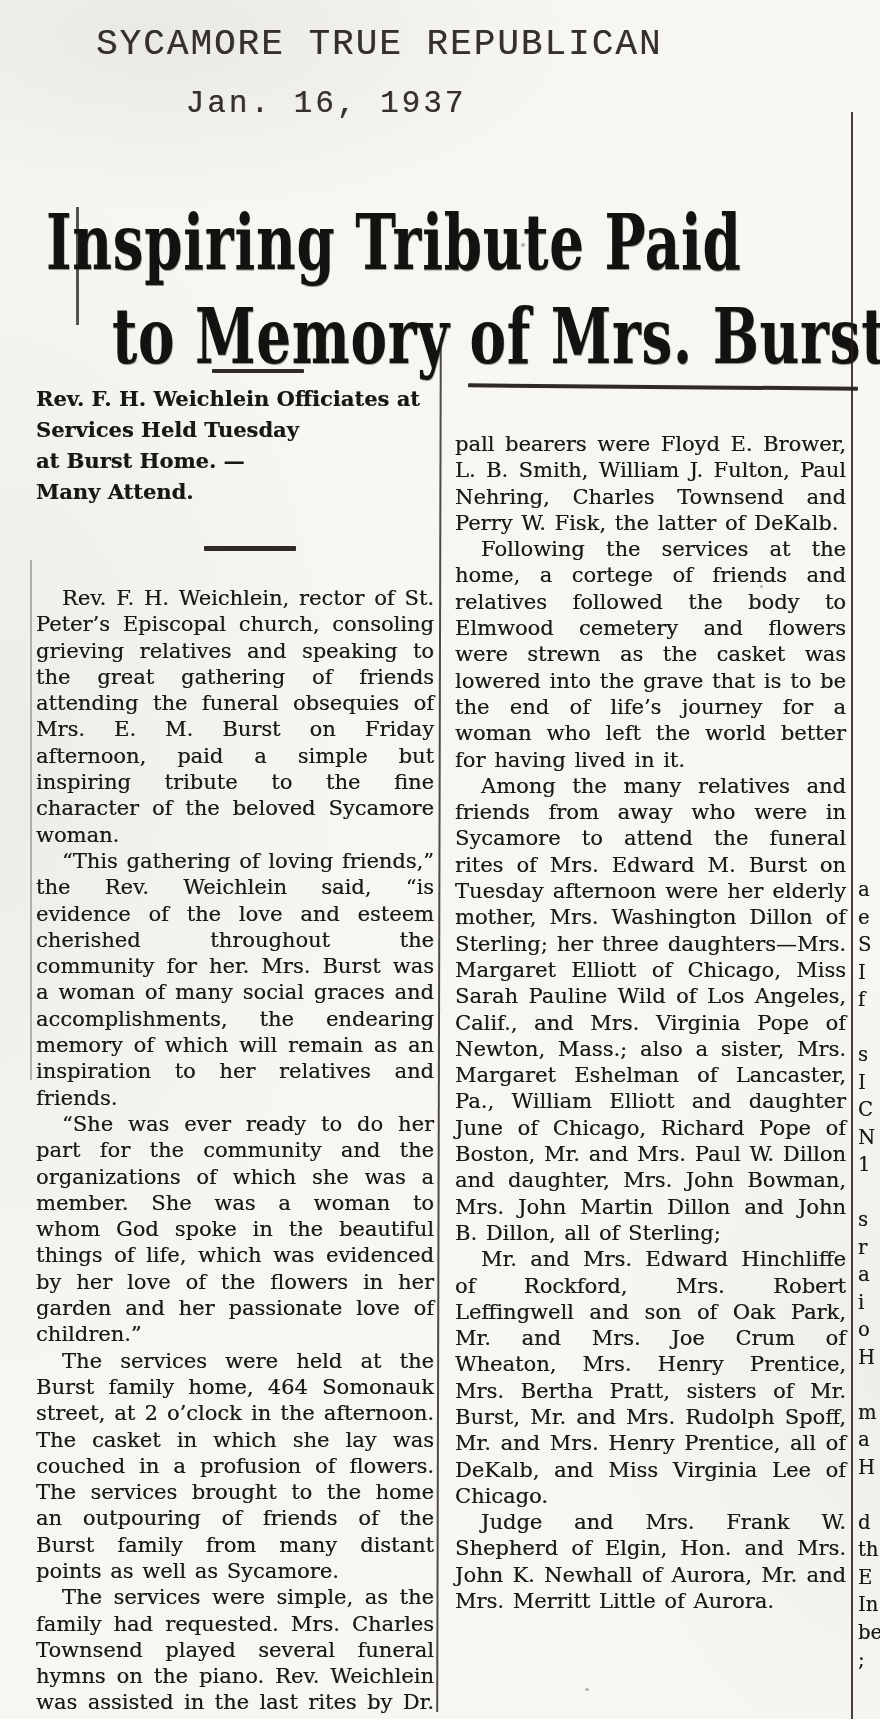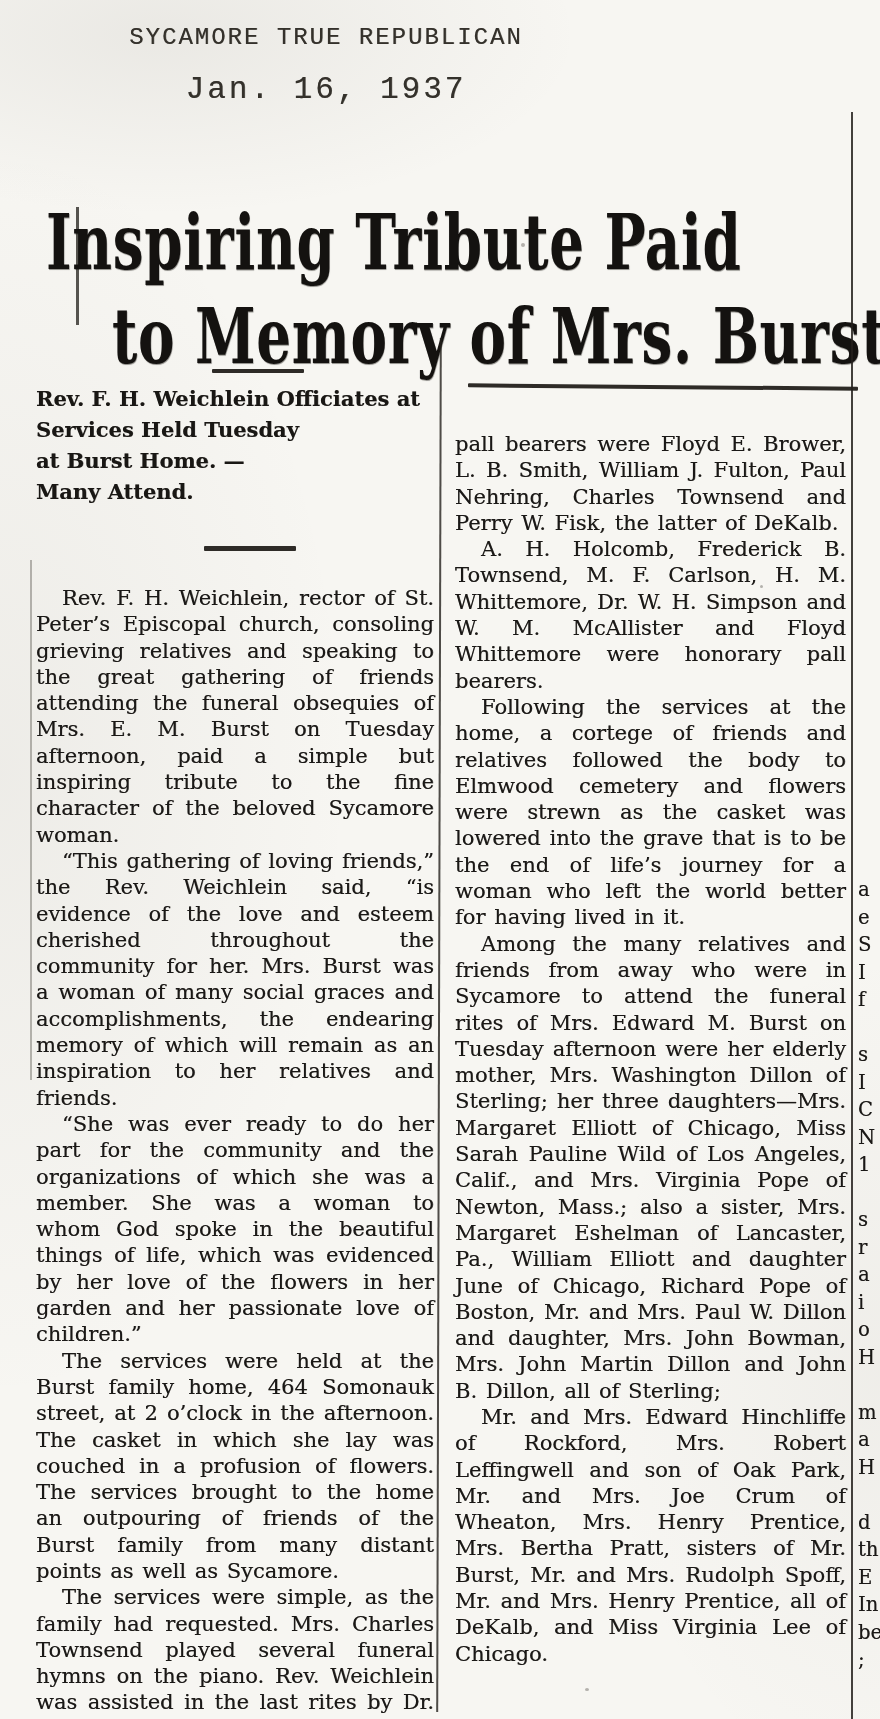--- a/index.html
+++ b/index.html
@@ -17,21 +17,21 @@
     color:#1a1816;
   }
   
   .masthead{
     position:absolute;left:96px;top:24px;width:460px;
     text-align:center;
     font-family:"Liberation Mono", monospace;
     color:#34312b;
   }
   .masthead .pub{
-    font-size:24px;letter-spacing:2px;white-space:nowrap;
+    font-size:36px;letter-spacing:2px;white-space:nowrap;
     text-shadow:0.4px 0.4px 0.5px rgba(40,36,30,.55);
   }
   .masthead .date{
     margin-top:21px;font-size:31px;letter-spacing:3px;white-space:nowrap;
     text-shadow:0.4px 0.4px 0.5px rgba(40,36,30,.55);
   }
   
   .headline-line{
     position:absolute;
     font-family:"DejaVu Serif", serif;
@@ -119,33 +119,33 @@
   <div class="vrule rule-right-edge"></div>
 
   <div class="deck">
     <div>Rev. F. H. Weichlein Officiates at</div>
     <div>Services Held Tuesday</div>
     <div>at Burst Home. —</div>
     <div>Many Attend.</div>
   </div>
 
   <div class="col col-left">
-    <p>Rev. F. H. Weichlein, rector of St. Peter’s Episcopal church, consoling grieving relatives and speaking to the great gathering of friends attending the funeral obsequies of Mrs. E. M. Burst on Tuesday afternoon, paid a simple but inspiring tribute to the fine character of the beloved Sycamore woman.</p>
+    <p>Rev. F. H. Weichlein, rector of St. Peter’s Episcopal church, consoling grieving relatives and speaking to the great gathering of friends attending the funeral obsequies of Mrs. E. M. Burst on Friday afternoon, paid a simple but inspiring tribute to the fine character of the beloved Sycamore woman.</p>
     <p>“This gathering of loving friends,” the Rev. Weichlein said, “is evidence of the love and esteem cherished throughout the community for her. Mrs. Burst was a woman of many social graces and accomplishments, the endearing memory of which will remain as an inspiration to her relatives and friends.</p>
     <p>“She was ever ready to do her part for the community and the organizations of which she was a member.  She was a woman to whom God spoke in the beautiful things of life, which was evidenced by her love of the flowers in her garden and her passionate love of children.”</p>
     <p>The services were held at the Burst family home, 464 Somonauk street, at 2 o’clock in the afternoon. The casket in which she lay was couched in a profusion of flowers. The services brought to the home an outpouring of friends of the Burst family from many distant points as well as Sycamore.</p>
     <p>The services were simple, as the family had requested.  Mrs. Charles Townsend played several funeral hymns on the piano.  Rev. Weichlein was assisted in the last rites by Dr. Charles L. Street, of St. Alban’s School for Boys.  The active</p>
   </div>
 
   <div class="col col-right">
     <p class="cont">pall bearers were Floyd E. Brower, L. B. Smith, William J. Fulton, Paul Nehring, Charles Townsend and Perry W. Fisk, the latter of DeKalb.</p>
-    <p>A. H. Holcomb, Frederick B. Townsend, M. F. Carlson, H. M. Whittemore, Dr. W. H. Simpson and W. M. McAllister and Floyd Whittemore were honorary pall bearers.</p>
     <p>Following the services at the home, a cortege of friends and relatives followed the body to Elmwood cemetery and flowers were strewn as the casket was lowered into the grave that is to be the end of life’s journey for a woman who left the world better for having lived in it.</p>
     <p>Among the many relatives and friends from away who were in Sycamore to attend the funeral rites of Mrs. Edward M. Burst on Tuesday afternoon were her elderly mother, Mrs. Washington Dillon of Sterling; her three daughters—Mrs. Margaret Elliott of Chicago, Miss Sarah Pauline Wild of Los Angeles, Calif., and Mrs. Virginia Pope of Newton, Mass.; also a sister, Mrs. Margaret Eshelman of Lancaster, Pa., William Elliott and daughter June of Chicago, Richard Pope of Boston, Mr. and Mrs. Paul W. Dillon and daughter, Mrs. John Bowman, Mrs. John Martin Dillon and John B. Dillon, all of Sterling;</p>
     <p>Mr. and Mrs. Edward Hinchliffe of Rockford, Mrs. Robert Leffingwell and son of Oak Park, Mr. and Mrs. Joe Crum of Wheaton, Mrs. Henry Prentice, Mrs. Bertha Pratt, sisters of Mr. Burst, Mr. and Mrs. Rudolph Spoff, Mr. and Mrs. Henry Prentice, all of DeKalb, and Miss Virginia Lee of Chicago.</p>
+    <p>Judge and Mrs. Frank W. Shepherd of Elgin, Hon. and Mrs. John K. Newhall of Aurora, Mr. and Mrs. Merritt Little of Aurora.</p>
   </div>
 
   <div class="edge-fragments">
       <span>a</span>
       <span>e</span>
       <span>S</span>
       <span>I</span>
       <span>f</span>
       <span></span>
       <span>s</span>

